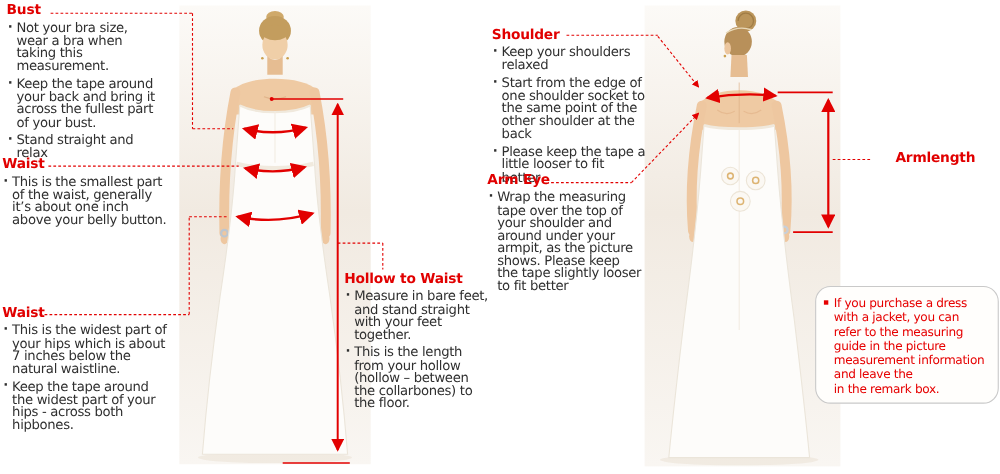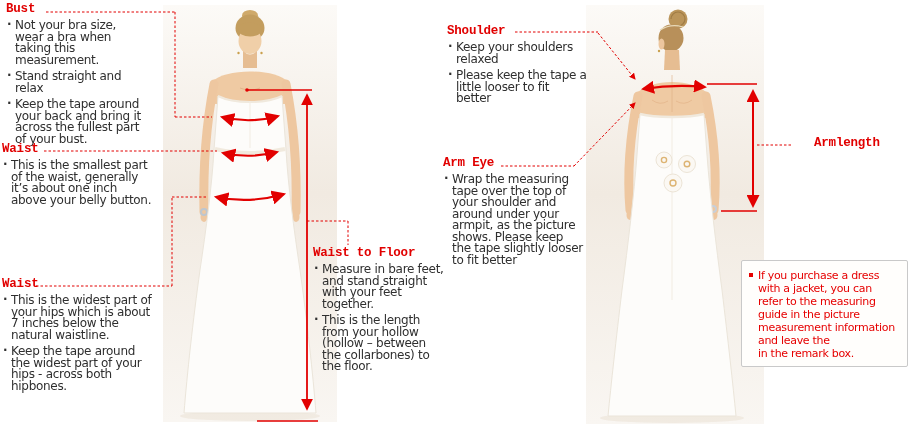--- a/index.html
+++ b/index.html
@@ -4,32 +4,32 @@
 <style>
   html,body{margin:0;padding:0;background:#ffffff;}
   .canvas{
     position:relative;width:909px;height:431px;background:#ffffff;overflow:hidden;
     font-family:"DejaVu Sans","Liberation Sans",sans-serif;
   }
   .overlay{position:absolute;left:0;top:0;width:909px;height:431px;}
   .col{position:absolute;}
   .sec-title{
     margin:0 0 4px 0;font-size:12.5px;line-height:14px;font-weight:bold;
-    color:#e10000;letter-spacing:-0.2px;font-family:Liberation Mono, monospace;
+    color:#e10000;letter-spacing:-0.2px;
   }
   .bullet{
     position:relative;padding-left:9px;margin:0 0 5px 0;
     font-size:12px;line-height:11.5px;color:#2f2f2f;letter-spacing:-0.3px;
   }
   .bullet::before{
     content:"\00B7";position:absolute;left:1px;top:-1px;font-weight:bold;color:#2f2f2f;
   }
   .note{
     position:absolute;left:741px;top:260px;width:167px;min-height:106px;box-sizing:border-box;
-    background:#fffefc;border:1px solid #c9c9c9;border-radius:2px;padding:8px 4px 6px 6px;
+    background:#fffefc;border:1px solid #c9c9c9;border-radius:14px;padding:8px 4px 6px 6px;
   }
   .note-line{
     position:relative;padding-left:10px;font-size:11px;line-height:13px;
     color:#e60000;letter-spacing:-0.3px;font-weight:normal;
   }
   .note-line:first-child::before{
     content:"";position:absolute;left:1px;top:4px;width:4px;height:4px;background:#e60000;
   }
 </style>
 </head>
@@ -164,44 +164,45 @@
         <path d="M721,211 H757" stroke-width="1.5"></path>
         <path d="M753,91 V206" stroke-width="2" marker-start="url(#ah)" marker-end="url(#ah)"></path>
       </g>
       <path d="M757,145 H791" stroke-width="1" stroke-dasharray="2.5,2"></path>
     </g>
   </svg>
 
   <div class="col" style="left:6px;top:2px;width:138px">
     <h3 class="sec-title">Bust</h3>
     <div class="bullet">Not your bra size, wear a bra when taking this measurement.</div>
+    <div class="bullet">Keep the tape around your back and bring it across the fullest part of your bust.</div>
     <div class="bullet">Stand straight and relax</div>
-    <div class="bullet">Keep the tape around your back and bring it across the fullest part of your bust.</div>
   </div>
 
   <div class="col" style="left:2px;top:142px;width:152px">
     <h3 class="sec-title">Waist</h3>
     <div class="bullet">This is the smallest part of the waist, generally it’s about one inch above your belly button.</div>
   </div>
 
   <div class="col" style="left:2px;top:277px;width:154px">
     <h3 class="sec-title">Waist</h3>
     <div class="bullet">This is the widest part of your hips which is about 7 inches below the natural waistline.</div>
     <div class="bullet">Keep the tape around the widest part of your hips - across both hipbones.</div>
   </div>
 
   <div class="col" style="left:313px;top:246px;width:132px">
-    <h3 class="sec-title">Waist to Floor</h3>
+    <h3 class="sec-title">Hollow to Waist</h3>
     <div class="bullet">Measure in bare feet, and stand straight with your feet together.</div>
     <div class="bullet">This is the length from your hollow (hollow – between the collarbones) to the floor.</div>
   </div>
 
   <div class="col" style="left:447px;top:24px;width:140px">
     <h3 class="sec-title">Shoulder</h3>
     <div class="bullet">Keep your shoulders relaxed</div>
+    <div class="bullet">Start from the edge of one shoulder socket to the same point of the other shoulder at the back</div>
     <div class="bullet">Please keep the tape a little looser to fit better</div>
   </div>
 
   <div class="col" style="left:443px;top:156px;width:142px">
     <h3 class="sec-title">Arm Eye</h3>
     <div class="bullet">Wrap the measuring tape over the top of your shoulder and around under your armpit, as the picture shows. Please keep the tape slightly looser to fit better</div>
   </div>
 
   <div class="col" style="left:790px;top:136px;width:114px">
     <h3 class="sec-title" style="margin-left:24px">Armlength</h3>

